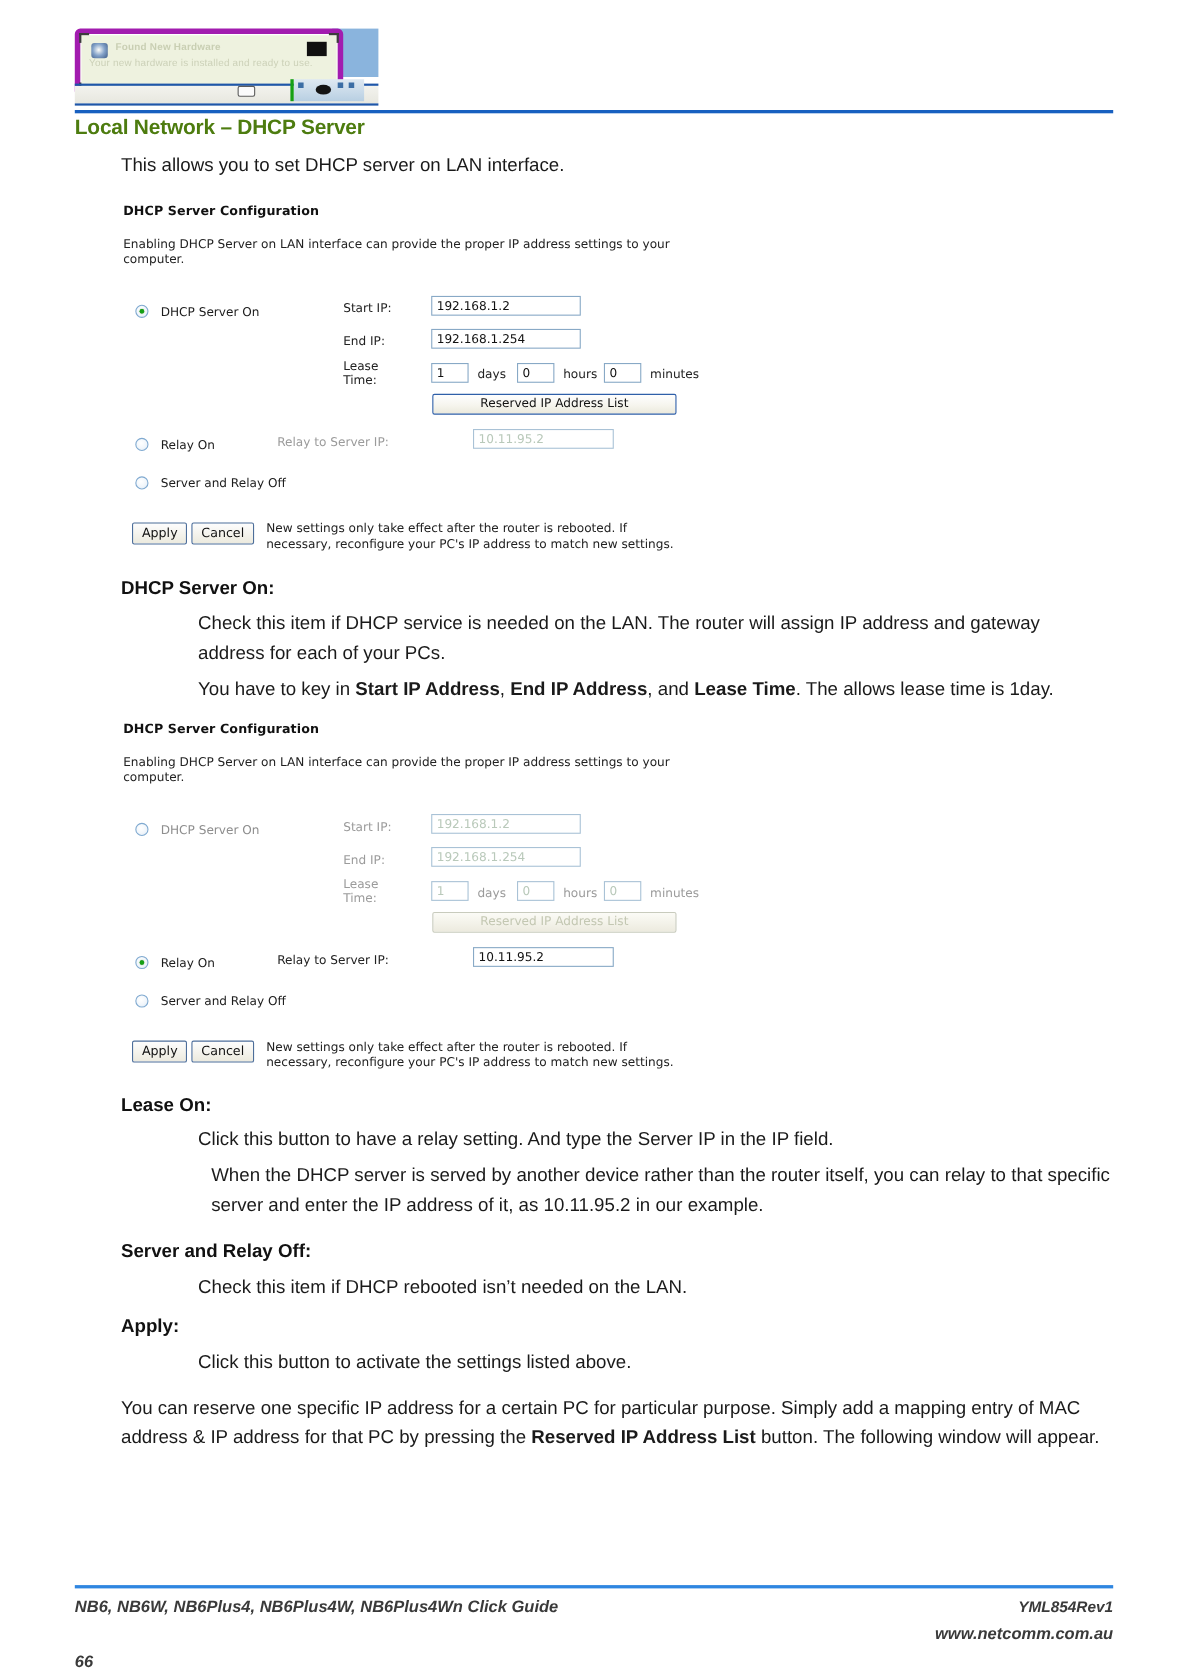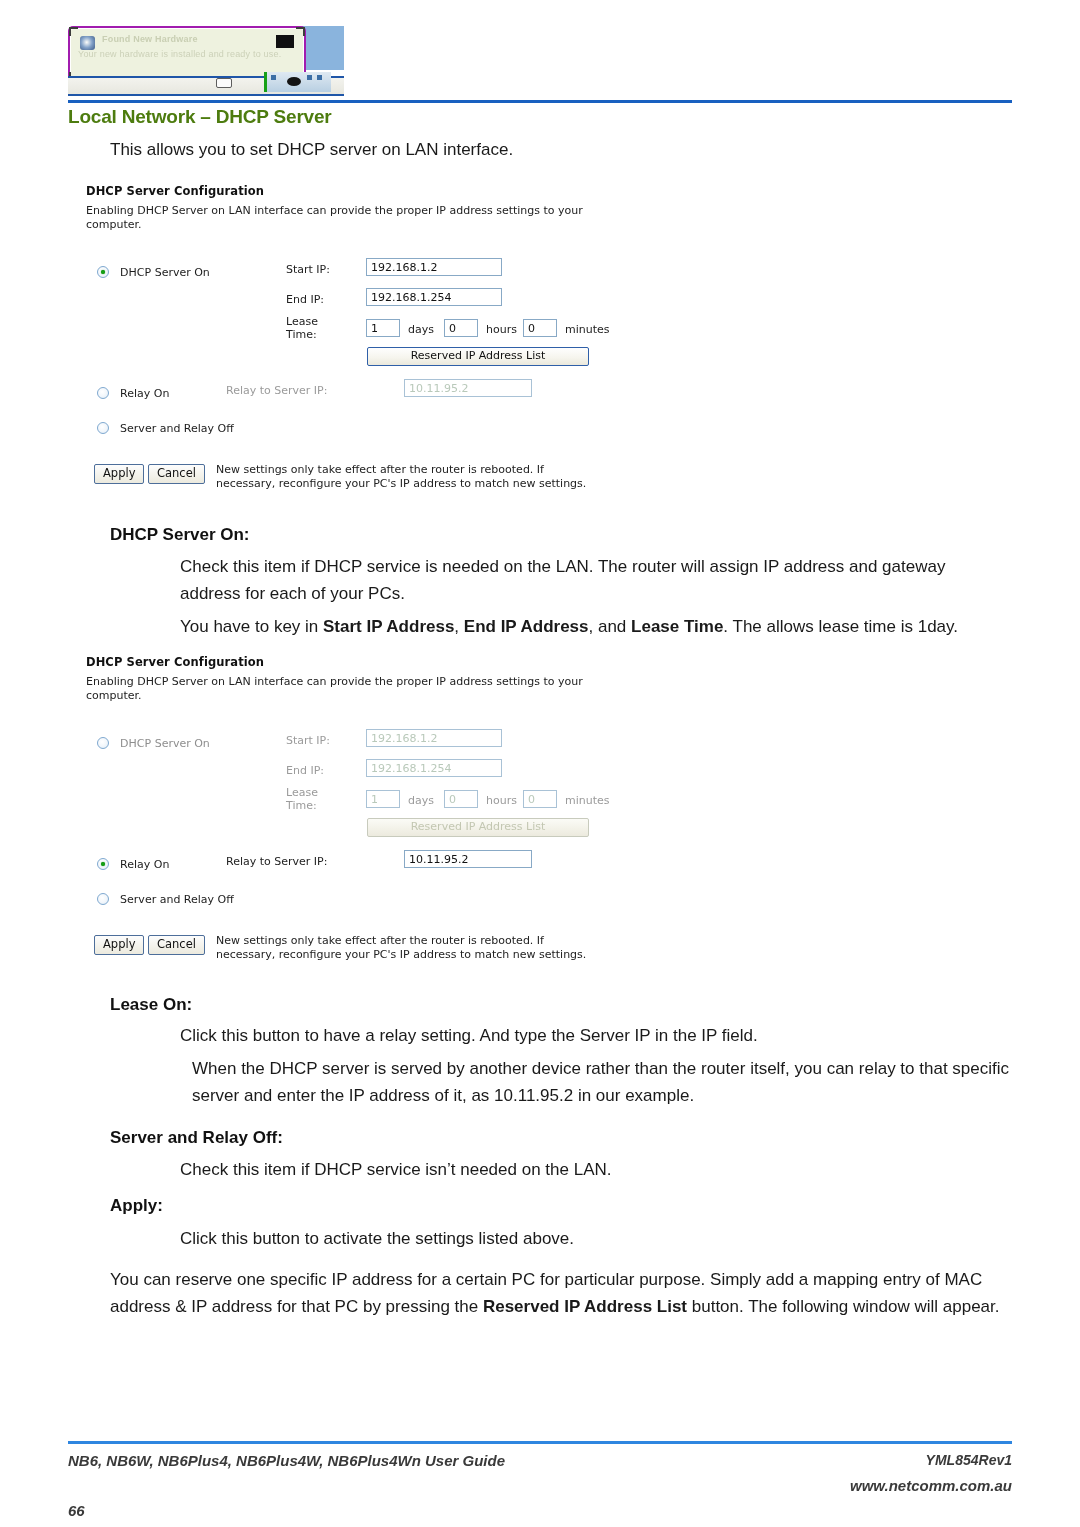--- a/index.html
+++ b/index.html
@@ -13,21 +13,21 @@
   }
   .page{position:relative;width:1080px;height:1527px;}
 
   
   .artifact{
     position:absolute;left:68px;top:26px;width:276px;height:66px;
   }
   .art-balloon{
     position:absolute;left:0;top:0;width:234px;height:52px;
     background:#eef2df;
-    border:2px solid #a21caf;
+    border:5px solid #a21caf;
     border-radius:5px;
     box-shadow:0 0 0 1px #ffffff inset;
   }
   .art-balloon-corner{
     position:absolute;width:7px;height:7px;border:2px solid #3c3c3c;
   }
   .c-tl{left:-1px;top:-1px;border-right:none;border-bottom:none;}
   .c-tr{right:-1px;top:-1px;border-left:none;border-bottom:none;}
   .c-bl{left:-1px;bottom:-1px;border-right:none;border-top:none;}
   .c-br{right:-1px;bottom:-1px;border-left:none;border-top:none;}
@@ -89,29 +89,29 @@
   .sec-head{
     position:absolute;font-size:17px;font-weight:bold;color:#111;
   }
   .sec-body{
     position:absolute;font-size:17px;color:#1a1a1a;line-height:27px;
   }
   .sec-body b{font-weight:bold;}
 
   
   .panel{
-    position:absolute;left:86px;width:560px;
+    position:absolute;left:112px;width:560px;
     font-family:"DejaVu Sans", sans-serif;
     color:#1c1c1c;
   }
   .panel-title{
     font-size:11.5px;font-weight:bold;color:#111;letter-spacing:.1px;
   }
   .panel-desc{
-    margin-top:6px;font-size:11px;line-height:14px;color:#222;
+    margin-top:17px;font-size:11px;line-height:14px;color:#222;
   }
   .row{position:relative;}
 
   .radio{
     display:inline-block;width:12px;height:12px;border-radius:50%;
     border:1px solid #7fa9d0;
     background:radial-gradient(circle at 42% 38%, #ffffff 0%, #f1f6fb 55%, #dbe8f4 100%);
     vertical-align:-2px;box-sizing:border-box;position:relative;
   }
   .radio.on::after{
@@ -332,26 +332,26 @@
         <span>necessary, reconfigure your PC's IP address to match new settings.</span>
       </span>
     </div>
   </div>
 
   <div class="sec-head" style="left:110px;top:995px;">Lease On:</div>
   <div class="sec-body" style="left:180px;top:1022px;width:840px;">Click this button to have a relay setting. And type the Server IP in the IP field.</div>
   <div class="sec-body" style="left:192px;top:1055px;width:830px;">When the DHCP server is served by another device rather than the router itself, you can relay to that specific server and enter the IP address of it, as 10.11.95.2 in our example.</div>
 
   <div class="sec-head" style="left:110px;top:1128px;">Server and Relay Off:</div>
-  <div class="sec-body" style="left:180px;top:1156px;width:840px;">Check this item if DHCP service isn’t needed on the LAN.</div>
+  <div class="sec-body" style="left:180px;top:1156px;width:840px;">Check this item if DHCP rebooted isn’t needed on the LAN.</div>
 
   <div class="sec-head" style="left:110px;top:1196px;">Apply:</div>
   <div class="sec-body" style="left:110px;top:1266px;width:890px;"><span>You can reserve one specific IP address for a certain PC for particular purpose. Simply add a mapping entry of MAC address &amp; IP address for that PC by pressing the </span><b>Reserved IP Address List</b><span> button. The following window will appear.</span></div>
 
   <div class="sec-body" style="left:180px;top:1225px;width:840px;">Click this button to activate the settings listed above.</div>
 
   <div class="foot-rule"></div>
-  <div class="foot-left">NB6, NB6W, NB6Plus4, NB6Plus4W, NB6Plus4Wn User Guide</div>
+  <div class="foot-left">NB6, NB6W, NB6Plus4, NB6Plus4W, NB6Plus4Wn Click Guide</div>
   <div class="foot-page">66</div>
   <div class="foot-rev">YML854Rev1</div>
   <div class="foot-url">www.netcomm.com.au</div>
 
 </div>
 
 </body></html>

